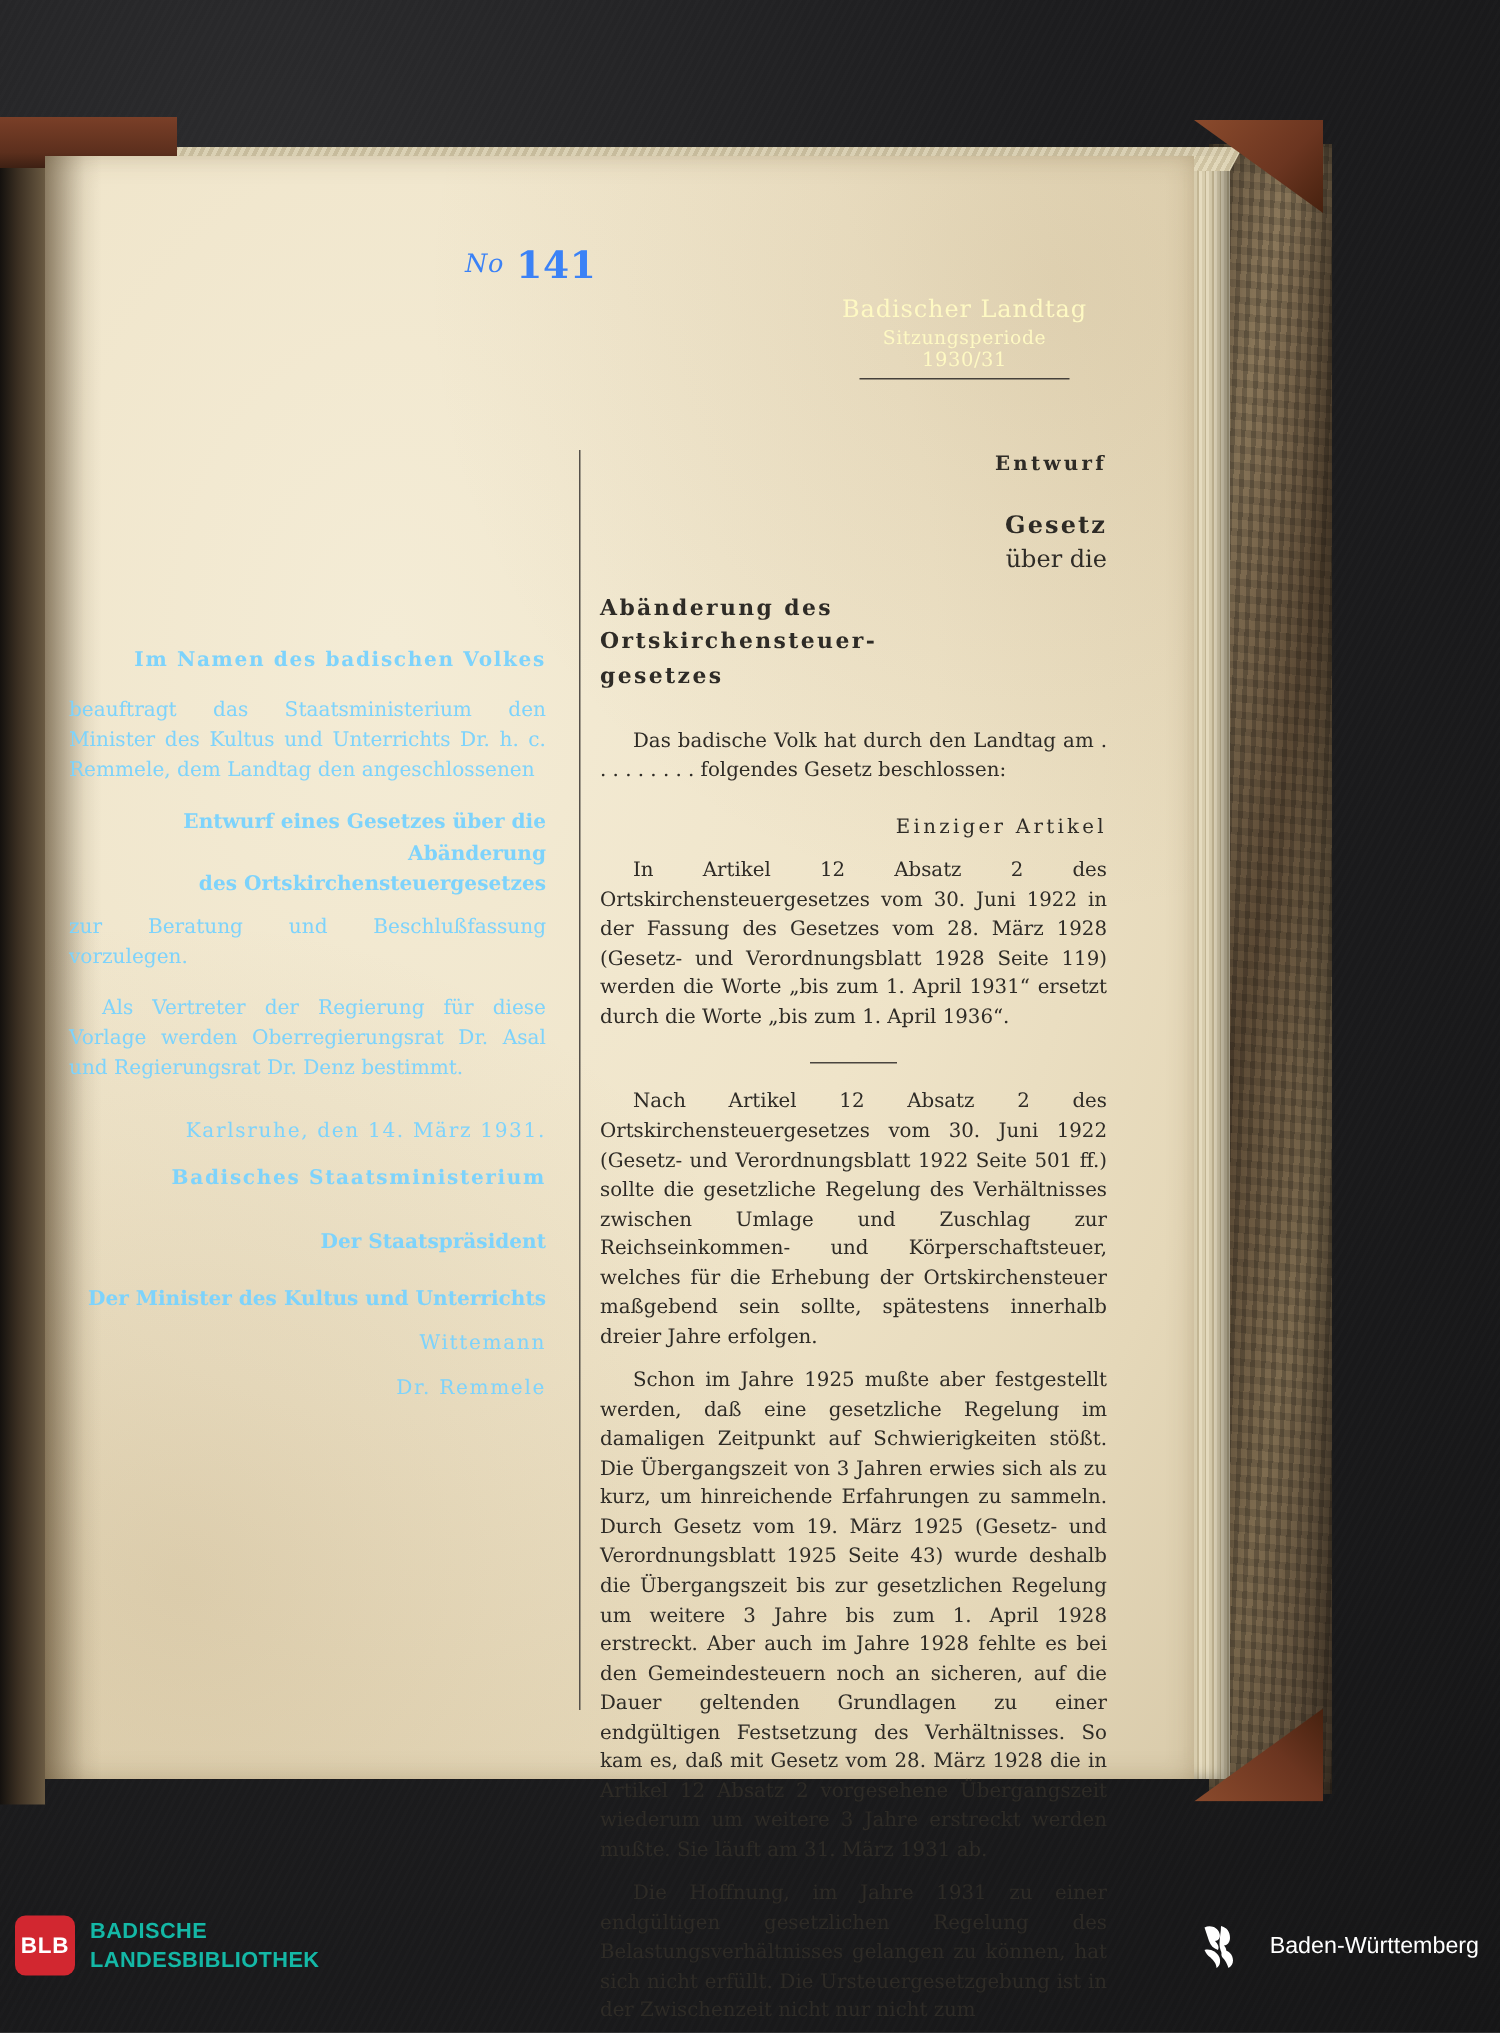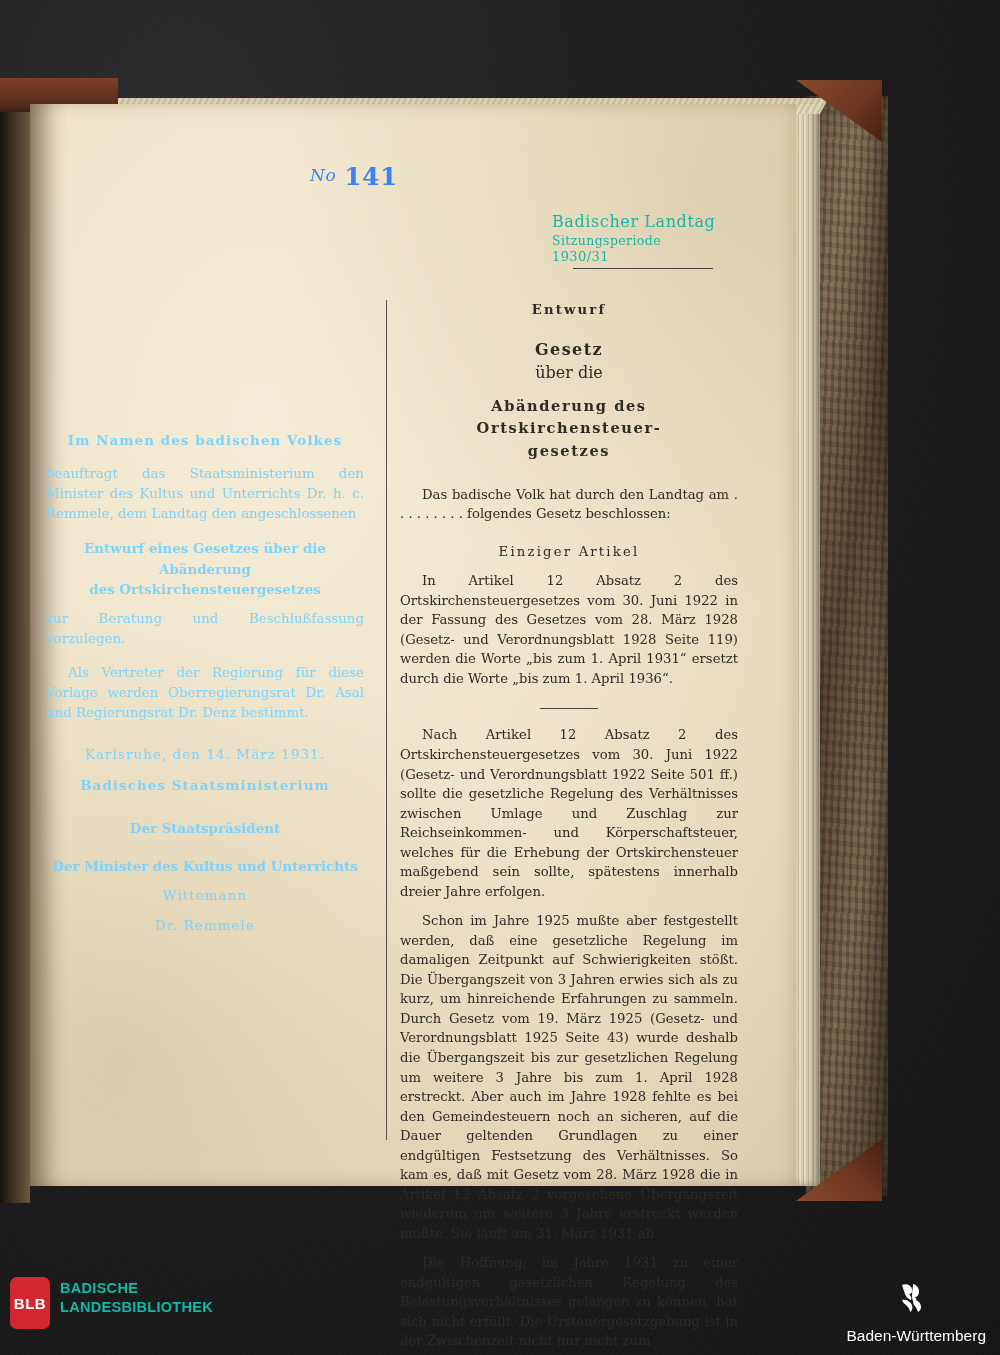--- a/index.html
+++ b/index.html
@@ -150,23 +150,24 @@
     font-size: 17px;
     vertical-align: 4px;
     margin-right: 8px;
     font-style: italic;
   }
   .doc-number .num { font-weight: 700; }
 
   .masthead {
     position: absolute;
     left: 552px;
-    top: 212px;
+    top: 196px;
     width: 182px;
-    color: #14b8a6;
+    text-align: center;
+    color: #fef9c3;
   }
   .masthead .mh1 { font-size: 16px; letter-spacing: .6px; }
   .masthead .mh2 { font-size: 12.5px; margin-top: 2px; letter-spacing: .4px;}
   .masthead .mh3 { font-size: 13px; margin-top: 1px; letter-spacing: .4px;}
   .masthead .rule {
     margin: 4px auto 0;
     width: 140px;
     height: 1px;
     background: #45403a;
   }
@@ -194,54 +195,54 @@
   }
   .divider {
     position: absolute;
     left: 386px;
     top: 300px;
     width: 1px;
     height: 840px;
     background: #55504a;
   }
 
-  .ctr { text-align: center; }
+  .ctr { text-align: right; }
   .b   { font-weight: 700; }
   .sp  { letter-spacing: 2.2px; }
   .sp1 { letter-spacing: 1.1px; }
   .mt10{ margin-top: 10px; }
   .mt14{ margin-top: 14px; }
   .mt18{ margin-top: 18px; }
   .mt22{ margin-top: 22px; }
   .ind { text-indent: 22px; }
 
   .hrule {
     width: 58px; height: 1px;
     background:#4a453f;
     margin: 20px auto 16px;
   }
 
   .title-main {
     font-size: 14.6px;
     font-weight: 700;
     letter-spacing: 1.6px;
-    text-align:center;
+    text-align:left;
     line-height: 1.55;
   }
 
   
   .footer {
     position: absolute;
     left: 0; bottom: 0;
     width: 1000px; height: 96px;
   }
   .blb-logo {
     position:absolute;
     left: 10px; top: 18px;
-    width: 40px; height: 52px;
+    width: 40px; height: 40px;
     border-radius: 7px;
     background: #d22730;
     color:#fff;
     font-family:"Liberation Sans", sans-serif;
     font-weight:700;
     font-size: 15px;
     display:flex; align-items:center; justify-content:center;
     letter-spacing: .5px;
   }
   .blb-text {
@@ -254,21 +255,20 @@
     line-height: 1.32;
     letter-spacing: .3px;
   }
   .bw {
     position:absolute;
     right: 14px; top: 22px;
     display:flex; align-items:center; gap:12px;
     color:#fff;
     font-family:"Liberation Sans", sans-serif;
     font-size: 15.5px;
-    flex-direction: column;
   }
   .bw-crest { width: 34px; height: 34px; }
 </style>
 </head>
 <body>
 
 <div class="backdrop"></div>
 
 <div class="book">
   <div class="cover-right"></div>

